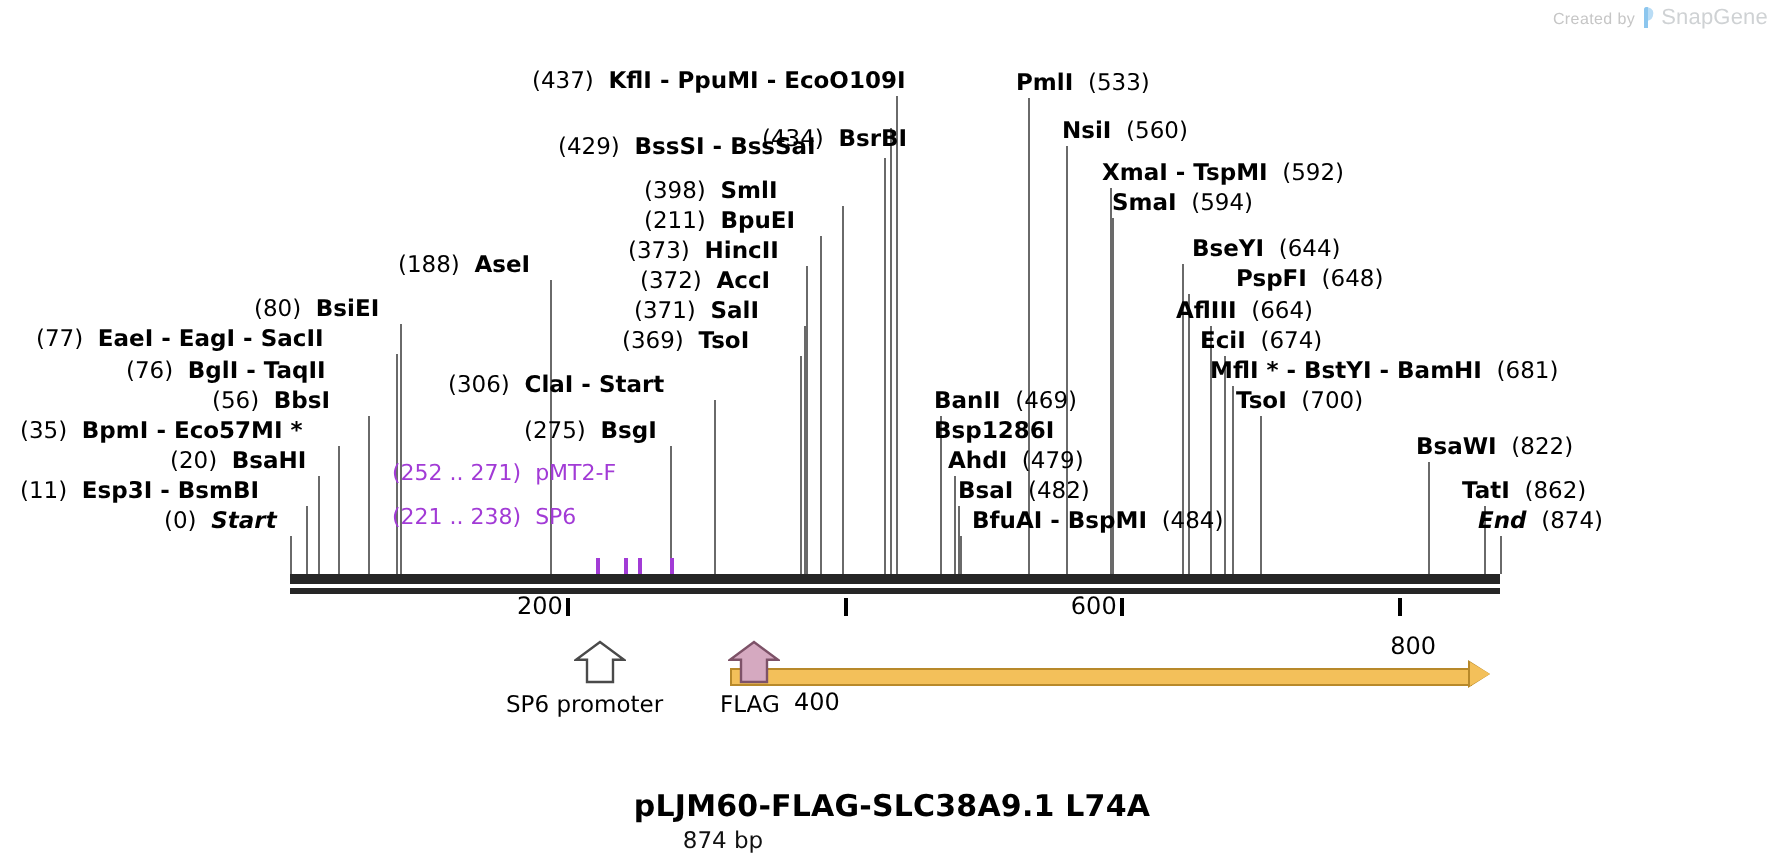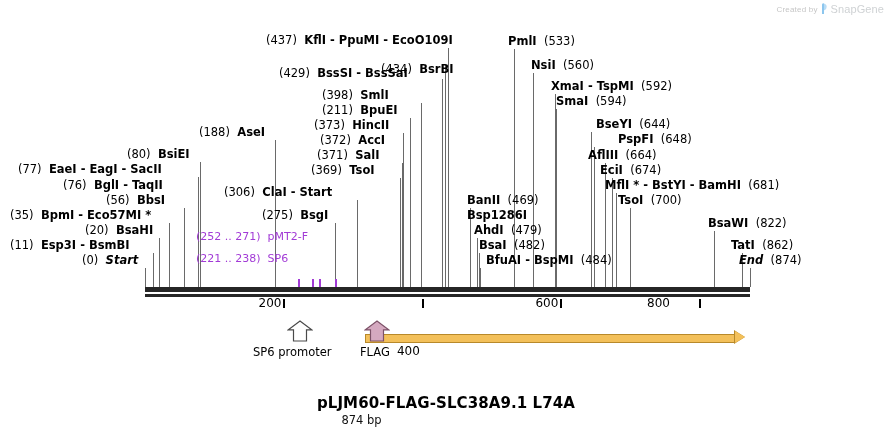--- a/index.html
+++ b/index.html
@@ -159,21 +159,21 @@
 <div class="backbone2"></div>
 
 <div id="ruler">
     <div class="ruler-tick" style="left: 283.444px;"></div>
     <div class="ruler-lab" style="left: 221.444px; width: 60px;">200</div>
     <div class="ruler-tick" style="left: 421.888px;"></div>
     <div class="ruler-lab" style="left: 359.888px; width: 60px; margin-top: 48px;">400</div>
     <div class="ruler-tick" style="left: 560.332px;"></div>
     <div class="ruler-lab" style="left: 498.332px; width: 60px;">600</div>
     <div class="ruler-tick" style="left: 698.776px;"></div>
-    <div class="ruler-lab" style="left: 610px; width: 60px;">800</div>
+    <div class="ruler-lab" style="left: 658px; width: 60px; margin-top: 20px;">800</div>
   </div>
 <div id="feats">
     <div class="orf" style="left: 365px; width: 380px;">
       <div class="orf-body" style="width: 370px;"></div>
       <div class="orf-head-o" style="left: 369px;"></div>
       <div class="orf-head" style="left: 370px;"></div>
     </div>
     <svg width="22" height="26" style="position: absolute; left: 289px; top: 318px; transform: rotate(-90deg);">
       <path d="M1,6.5 L12.100000000000001,6.5 L12.100000000000001,1 L21,13 L12.100000000000001,25 L12.100000000000001,19.5 L1,19.5 Z" fill="#ffffff" stroke="#4a4a4a" stroke-width="1.2" stroke-linejoin="miter"></path>
     </svg>

